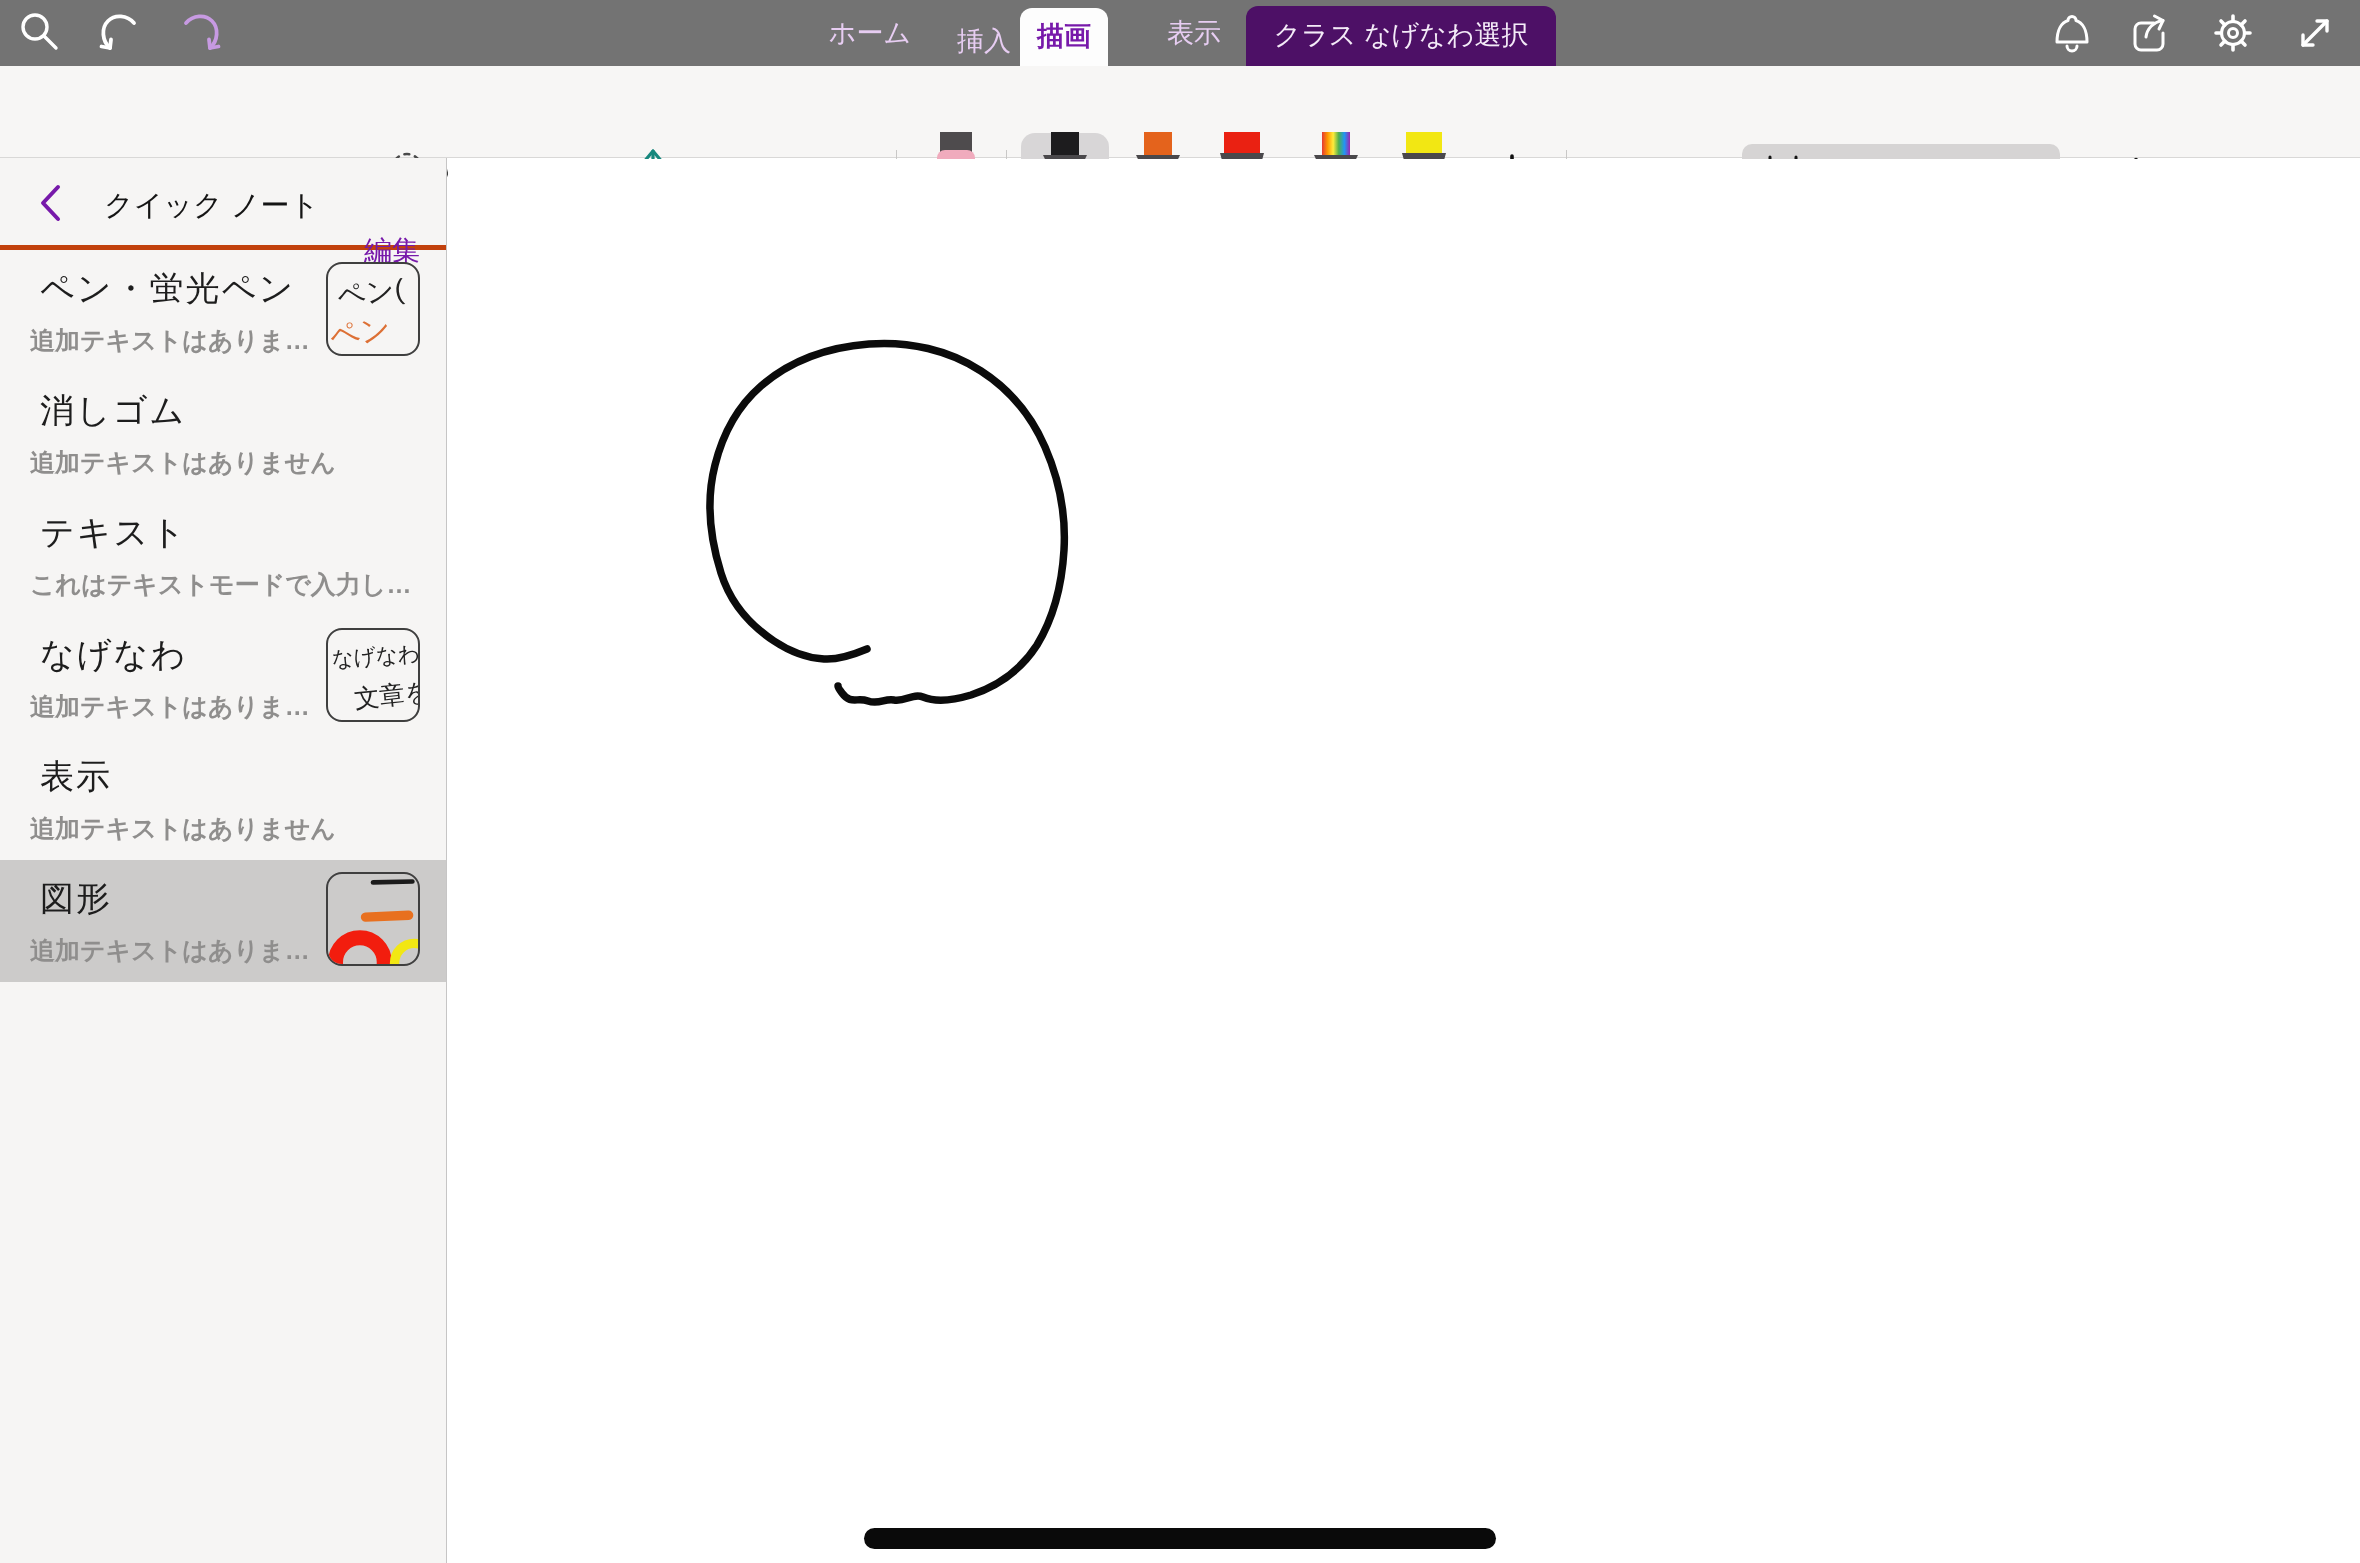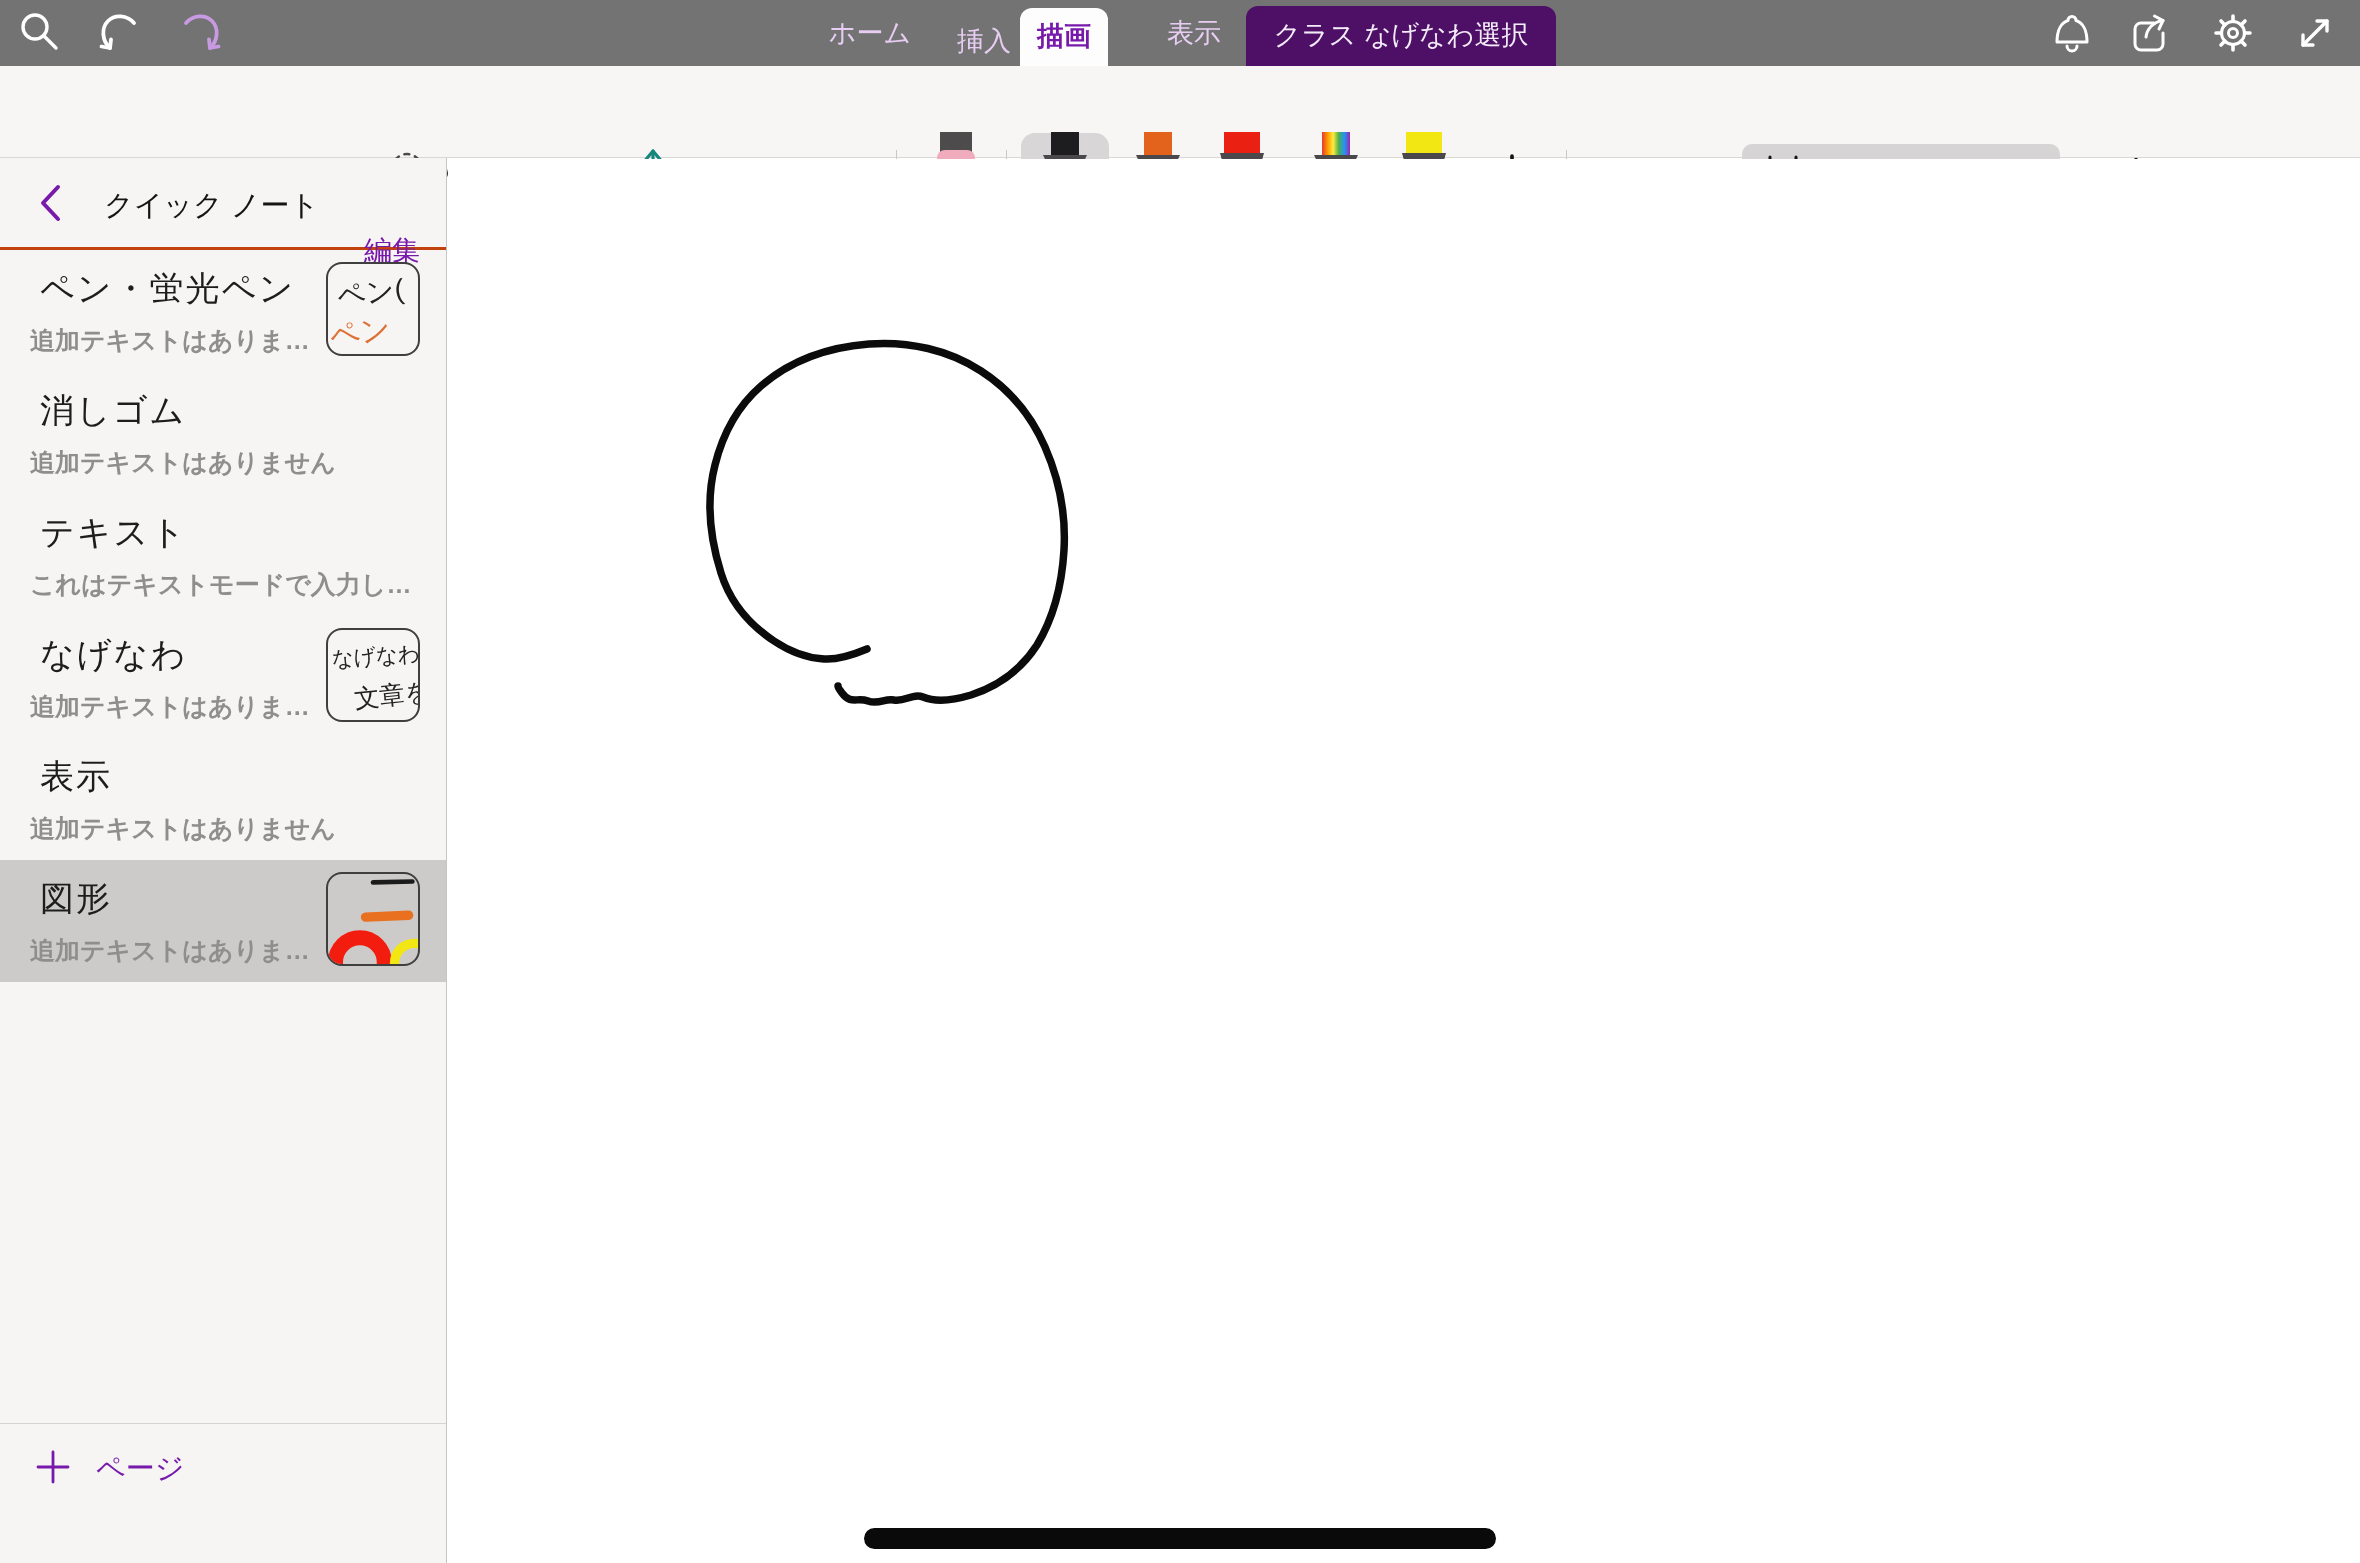--- a/index.html
+++ b/index.html
@@ -26,21 +26,21 @@
   .tb-divider { position:absolute; top:84px; height:54px; width:1px; background:#c9c8c7; }
   .pen-slot { position:absolute; top:66px; }
   .pen-box { position:absolute; left:1021px; top:67px; width:88px; height:84px;
              background:#d8d6d7; border-radius:14px; cursor:pointer; }
   .gray-btn { position:absolute; left:1742px; top:78px; width:318px; height:70px;
               background:#d6d4d4; border-radius:10px; cursor:pointer; }
   .gray-btn .tool-label { top:20px; left:82px; color:#2e2e2e; }
   
   .sidebar { position:absolute; left:0; top:158px; width:447px; height:1405px;
              background:#f6f5f4; border-right:1px solid #c6c5c5; }
-  .sb-header { position:relative; height:92px; border-bottom:3px solid #c2410c; }
+  .sb-header { position:relative; height:92px; border-bottom:5px solid #c2410c; }
   .sb-title { position:absolute; left:104px; top:28px; font-size:29px; color:#141414; }
   .sb-edit { position:absolute; right:26px; top:30px; font-size:28px; color:#7719AA; cursor:pointer;margin-top:44px; }
   .sb-back { position:absolute; left:38px; top:26px; cursor:pointer; }
   .sb-item { position:relative; height:122px; cursor:pointer; }
   .sb-item.selected { background:#cccbca; }
   .row-title { position:absolute; left:40px; top:16px; font-size:34px; color:#1d1d1d;
                letter-spacing:2px; white-space:nowrap; }
   .row-sub { position:absolute; left:30px; top:74px; font-size:25px; color:#8f8e8d; white-space:nowrap;font-weight:bold; }
   .thumb { position:absolute; right:26px; top:12px; width:94px; height:94px;
            border:2px solid #3f3f3f; border-radius:16px; overflow:hidden; }
@@ -282,27 +282,20 @@
         <svg width="90" height="90" viewBox="0 0 96 96">
           <line x1="48" y1="9" x2="90" y2="8" stroke="#1b1b1b" stroke-width="5" stroke-linecap="round"></line>
           <line x1="40" y1="46" x2="86" y2="44" stroke="#e8701f" stroke-width="10" stroke-linecap="round"></line>
           <circle cx="34" cy="94" r="26" fill="none" stroke="#f21d0e" stroke-width="16"></circle>
           <circle cx="92" cy="95" r="21" fill="none" stroke="#f2e713" stroke-width="10"></circle>
         </svg>
       </div>
     </div>
   </div>
 
-  <div class="add-page">
-    <svg width="34" height="34" viewBox="0 0 34 34">
-      <line x1="17" y1="2" x2="17" y2="32" stroke="#7719AA" stroke-width="2.8" stroke-linecap="round"></line>
-      <line x1="2" y1="17" x2="32" y2="17" stroke="#7719AA" stroke-width="2.8" stroke-linecap="round"></line>
-    </svg>
-    <div class="add-page-label">ページ</div>
-  </div>
 </div>
 
 <div class="canvas">
   <svg width="1912" height="1404" viewBox="0 0 1912 1404">
     <path d="M419 490
              C 407 495, 390 501, 376 500
              C 357 499, 341 492, 326 482
              C 302 466, 282 443, 273 414
              C 262 379, 258 341, 267 306
              C 275 274, 290 247, 313 227

